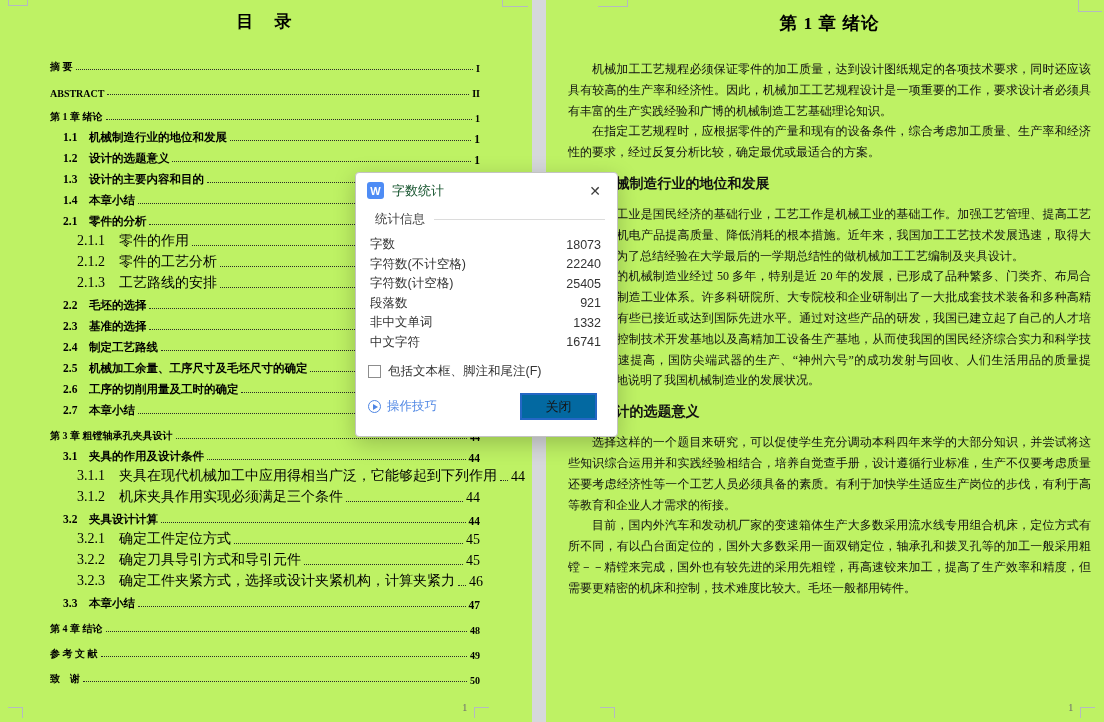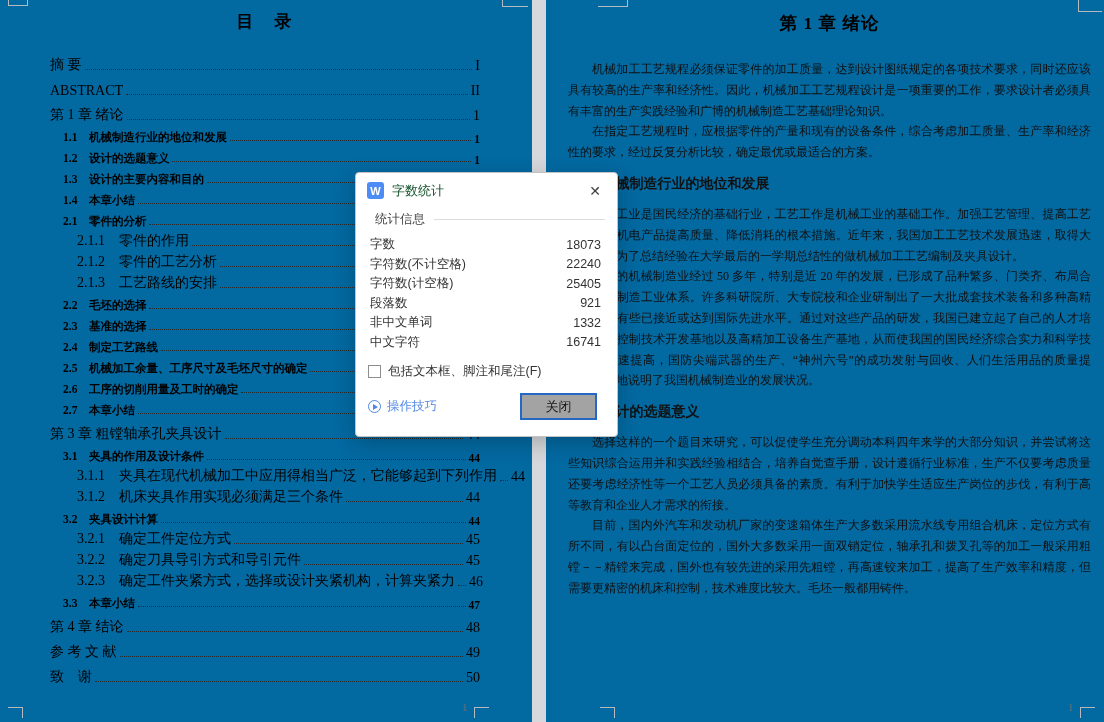--- a/index.html
+++ b/index.html
@@ -1,21 +1,21 @@
 <!DOCTYPE html>
 <html><head>
 <meta charset="utf-8">
 <style>
   *{margin:0;padding:0;box-sizing:border-box}
   html,body{width:1104px;height:722px}
   body{position:relative;background:#d6d8db;overflow:hidden;
        font-family:"Liberation Sans","DejaVu Sans",sans-serif;color:#000}
 
   
-  .page{position:absolute;top:0;height:722px;background:#0369a1}
+  .page{position:absolute;top:0;height:722px;background:#bef264}
   .page-left{left:0;width:532px;padding:6px 52px 0 50px}
   .page-right{left:546px;width:558px;padding:6px 13px 0 22px}
 
   
   .crop{position:absolute;border:0 solid #b5bac0}
   .crop-box-tl-left{left:8px;top:0;width:20px;height:6px;border-left-width:1px;border-right-width:1px;border-bottom-width:1px}
   .crop-tr-left{left:502px;top:0;width:26px;height:7px;border-left-width:1px;border-bottom-width:1px}
   .crop-bl-left{left:8px;top:707px;width:15px;height:11px;border-right-width:1px;border-top-width:1px}
   .crop-br-left{left:474px;top:707px;width:15px;height:11px;border-left-width:1px;border-top-width:1px}
   .crop-tl-right{left:598px;top:0;width:30px;height:7px;border-right-width:1px;border-bottom-width:1px}
@@ -25,21 +25,21 @@
   .pgnum{position:absolute;top:701px;font-size:11px;color:#6f6f6f;
          font-family:"Liberation Serif","DejaVu Serif",serif}
   .pgnum-left{left:462px}
   .pgnum-right{left:1068px}
 
   
   .toc-title{font-family:"Liberation Serif","DejaVu Serif",serif;font-weight:bold;
              font-size:17px;text-align:center;margin:4px 0 16px;letter-spacing:2px}
   .toc{font-family:"Liberation Serif","DejaVu Serif",serif;color:#000}
   .toc-row{display:flex;align-items:flex-end}
-  .toc-row.t-chapter{height:25px;font-size:14px;font-weight:normal}
+  .toc-row.t-chapter{height:25px;font-size:10px;font-weight:bold}
   .toc-row.t-l2{height:21px;font-size:11.5px;font-weight:bold;padding-left:13px}
   .toc-row.t-l3{height:21px;font-size:14px;font-weight:normal;padding-left:27px}
   .toc-label{white-space:nowrap}
   .toc-dots{flex:1;border-bottom:1.5px dotted #2a2a2a;margin:0 3px 4px 3px;min-width:8px}
   .toc-page{white-space:nowrap}
 
   
   .doc-title{font-family:"Liberation Serif","DejaVu Serif",serif;font-weight:bold;
              font-size:17.5px;text-align:center;margin:5px 0 24px;letter-spacing:1px}
   .doc-body{font-family:"Liberation Serif","DejaVu Serif",serif}
@@ -61,21 +61,21 @@
   .group-label::after{content:"";flex:1;border-top:1px solid #dcdcdc;margin-left:9px}
   .stats{padding:4px 16px 0 14px}
   .stat-row{display:flex;justify-content:space-between;align-items:center;height:19.5px}
   .checkbox-row{display:flex;align-items:center;padding:11px 12px 0 12px}
   .checkbox{width:13px;height:13px;border:1px solid #8d8d8d;background:#fff;margin-right:7px;flex:0 0 auto}
   .dialog-footer{display:flex;align-items:center;padding:13px 20px 0 12px}
   .tips{display:flex;align-items:center;color:#4e86e4}
   .play-icon{width:13px;height:13px;border:1px solid #4e86e4;border-radius:50%;margin-right:6px;position:relative}
   .play-icon::after{content:"";position:absolute;left:4px;top:2.5px;
                     border-left:5px solid #4e86e4;border-top:3px solid transparent;border-bottom:3px solid transparent}
-  .close-btn{margin-left:auto;width:77px;height:27px;border:2px solid #2467c5;background:#a3a3a3;
+  .close-btn{margin-left:auto;width:77px;height:27px;border:2px solid #2467c5;background:#0369a1;
              font-size:13px;color:#161616;display:flex;align-items:center;justify-content:center}
 </style>
 </head>
 <body>
 
 <div class="page page-left">
   <div class="toc-title">目　录</div>
   <div class="toc">
 
       <div class="toc-row t-chapter">

